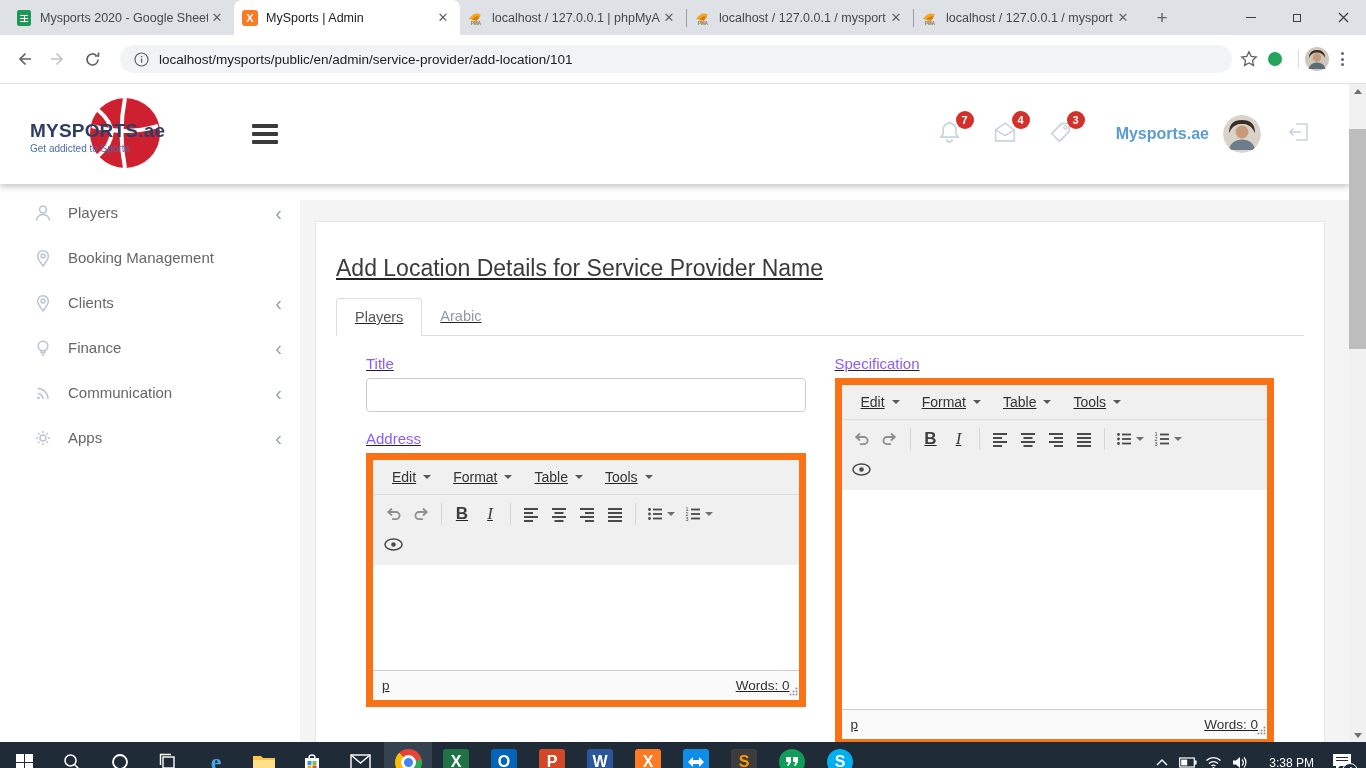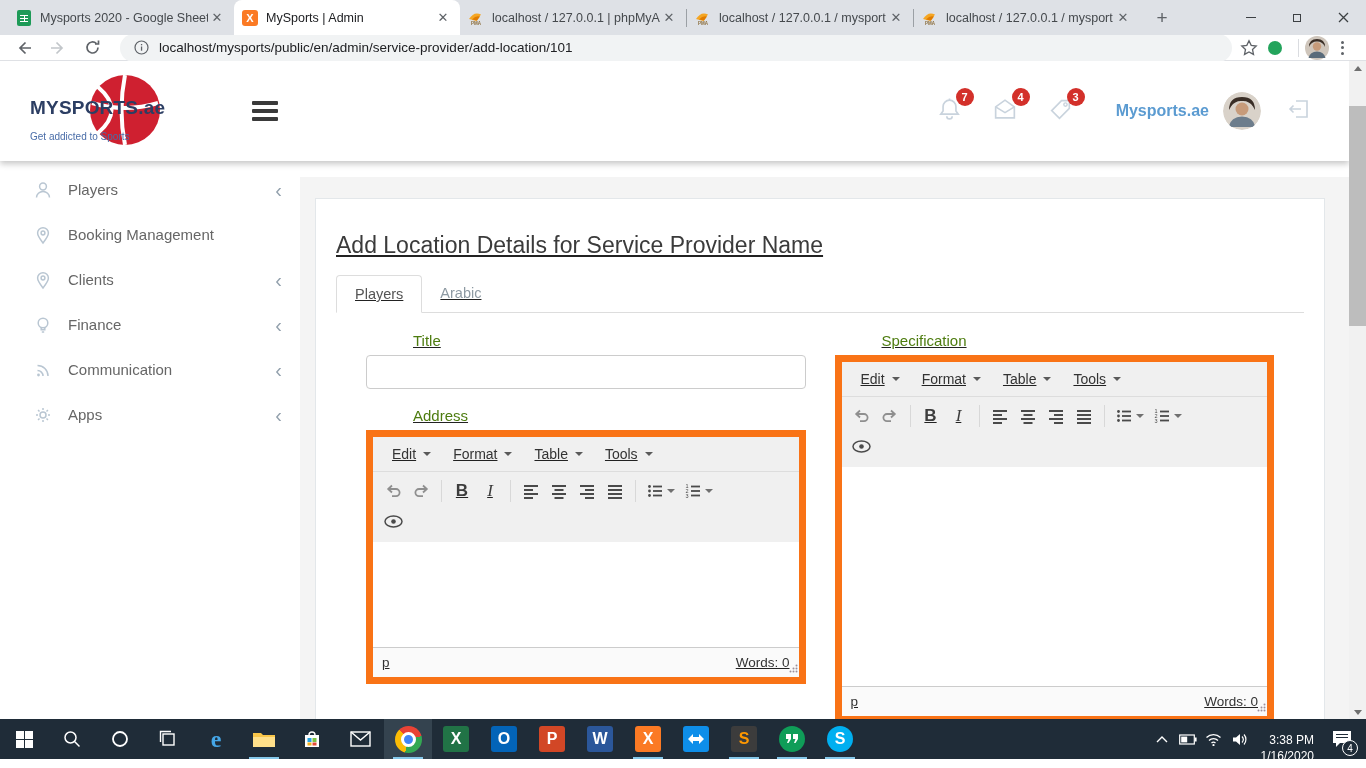--- a/index.html
+++ b/index.html
@@ -26,40 +26,40 @@
   .glyph-restore:before { content:""; position:absolute; left:2px; top:-3px; width:8px; height:8px; border:1px solid #3c4043; z-index:-1; }
   .fav-sheets { width:14px; height:16px; background:#1d9a57; border-radius:2px; position:relative; }
   .fav-sheets:before { content:""; position:absolute; left:3px; top:5px; width:8px; height:7px; background:
       linear-gradient(#fff,#fff) 0 0/8px 1px no-repeat,
       linear-gradient(#fff,#fff) 0 3px/8px 1px no-repeat,
       linear-gradient(#fff,#fff) 0 6px/8px 1px no-repeat,
       linear-gradient(#fff,#fff) 3.5px 0/1px 7px no-repeat; }
   .fav-xampp { width:16px; height:16px; background:#fb7a24; border-radius:3px; color:#fff; font-weight:bold; font-size:11px; display:flex; align-items:center; justify-content:center; }
 
   
-  .addressbar { height:26px; background:#fff; border-bottom:1px solid #dfe1e5; display:flex; align-items:center; padding:0 10px; }
+  .addressbar { height:49px; background:#fff; border-bottom:1px solid #dfe1e5; display:flex; align-items:center; padding:0 10px; }
   .nav-btn { width:28px; height:28px; display:flex; align-items:center; justify-content:center; margin-right:6px; border-radius:50%; }
   .url-pill { flex:1; height:28px; background:#f1f3f4; border-radius:14px; display:flex; align-items:center; padding:0 14px; margin:0 8px; }
   .url-text { font-size:13.5px; color:#202124; margin-left:10px; }
   .bar-right { display:flex; align-items:center; }
   .ext-dot { width:14px; height:14px; border-radius:50%; background:#23a45c; margin:0 10px; }
   .bar-divider { width:1px; height:18px; background:#dadce0; margin:0 6px; }
   .dots { display:flex; flex-direction:column; gap:2.5px; padding:0 12px; }
   .dots i { width:3px; height:3px; border-radius:50%; background:#5f6368; }
 
   
   .page { position:relative; height:658px; background:#f4f4f4; overflow:hidden;padding-left:8px; }
 
   .appheader { position:absolute; top:0; left:0; right:17px; height:100px; background:#fff;
     box-shadow:0 3px 6px rgba(0,0,0,0.22); z-index:5; display:flex; align-items:center; }
   .logo { position:relative; width:150px; height:80px; margin-left:30px; flex:none; }
   .logo-ball { position:absolute; left:58px; top:2px; }
   .logo-text { position:absolute; left:0; top:26px; z-index:2; }
   .logo-title { font-size:19px; font-weight:bold; color:#2c3e63; letter-spacing:0.2px; }
-  .logo-tagline { font-size:10px; color:#4a6da8; margin-top:12px; }
+  .logo-tagline { font-size:10px; color:#4a6da8; margin-top:1px; }
   .hamburger { margin-left:72px; display:flex; flex-direction:column; gap:4px; cursor:pointer; }
   .hamburger i { width:26px; height:4px; background:#3a3a3a; border-radius:1px; }
   .hdr-right { margin-left:auto; display:flex; align-items:center; padding-right:38px; }
   .hdr-icon { position:relative; margin-right:28px; }
   .badge { position:absolute; top:-8px; right:-11px; min-width:18px; height:18px; border-radius:50%;
     background:#d3302a; color:#fff; font-size:11px; font-weight:bold; display:flex; align-items:center; justify-content:center; }
   .account-name { color:#5b9bd1; font-weight:bold; font-size:16px; margin:0 14px 0 14px; }
   .hdr-avatar { width:38px; height:38px; border-radius:50%; overflow:hidden; flex:none; }
   .logout { margin-left:26px; }
 
@@ -85,21 +85,21 @@
   .topstrip { height:16px; background:#fff; }
   .card { margin:21px 24px 0 15px; width:1010px; background:#fff; border:1px solid #e3e7ea; height:620px; }
   .card-inner { padding:0 20px; }
   .heading { font-size:23px; font-weight:400; color:#3b3b3b; margin:33px 0 16px; }
   .lang-tabs { display:flex; border-bottom:1px solid #ddd; }
   .lang-tab { padding:10px 18px; font-size:14.5px; cursor:pointer; }
   .lang-tab.active { background:#fff; border:1px solid #ddd; border-bottom:1px solid #fff; margin-bottom:-1px; border-radius:4px 4px 0 0; color:#555; }
   .lang-tab.inactive { color:#8e9aa3; }
   .form-area { display:flex; padding:19px 30px 0; gap:29px; }
   .fcol { width:441px; }
-  .flabel { font-size:15px; color:#4d7c0f; display:block; margin-bottom:6px;margin-left:47px; }
+  .flabel { font-size:15px; color:#8b5cf6; display:block; margin-bottom:6px; }
   .title-input { width:100%; height:34px; border:1px solid #ccc; border-radius:4px; background:#fff; padding:0 10px; font-size:14px; }
   .addr-label { margin-top:18px; }
 
   
   .mce { border:7px solid #f97316; background:#fff; }
   .mce-menubar { height:35px; display:flex; align-items:center; background:#f0f0f0; border-bottom:1px solid #ddd; padding:0 8px; }
   .mce-menu-item { font-size:14px; color:#333; padding:0 11px; display:flex; align-items:center; gap:7px; cursor:pointer; }
   .caret { width:0; height:0; border-left:4px solid transparent; border-right:4px solid transparent; border-top:4px solid #5a5a5a; }
   .mce-toolbar { background:#f0f0f0; padding:3px 6px 5px; }
   .mce-row { display:flex; align-items:center; height:31px; }

